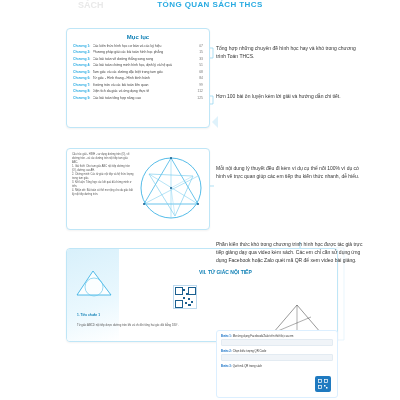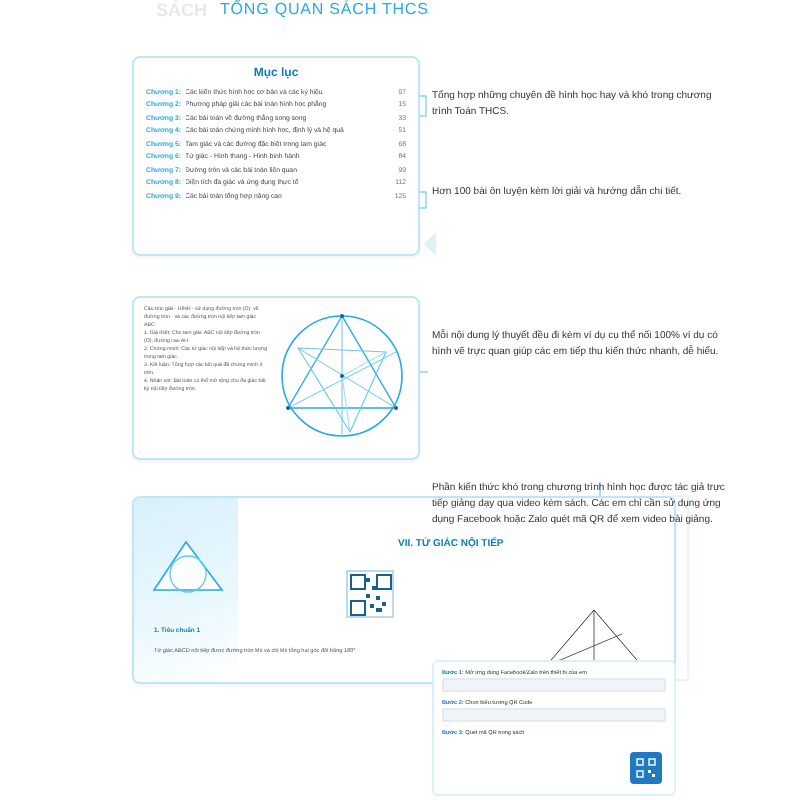--- a/index.html
+++ b/index.html
@@ -12,22 +12,22 @@
     color:#222;
   }
   .page{position:absolute;inset:0;}
 
   
   .top-header{
     position:absolute;top:0;left:0;width:400px;height:16px;
   }
   .top-title{
     position:absolute;top:0;left:110px;width:200px;
-    text-align:left;
-    font-size:8px;font-weight:normal;color:#29ABE2;
+    text-align:center;
+    font-size:8px;font-weight:bold;color:#29ABE2;
     letter-spacing:.4px;
     white-space:nowrap;
   }
   .top-ghost{
     position:absolute;top:0px;left:78px;
     font-size:9px;color:#e9e9e9;font-weight:bold;
   }
 
   
   .toc-card{

